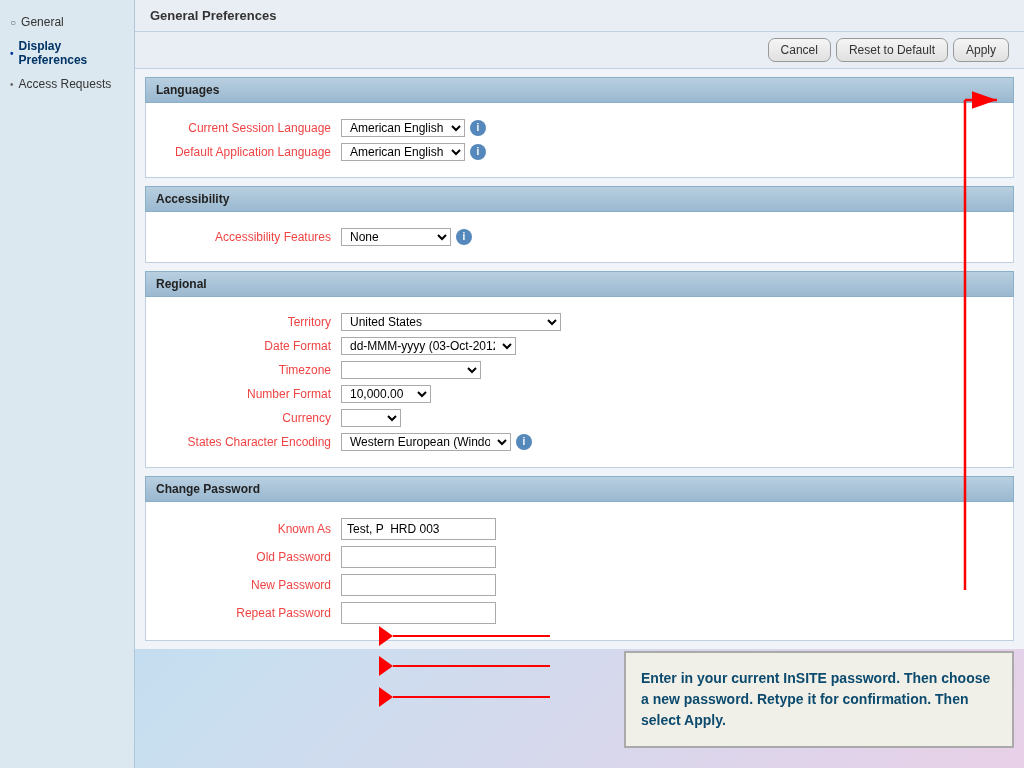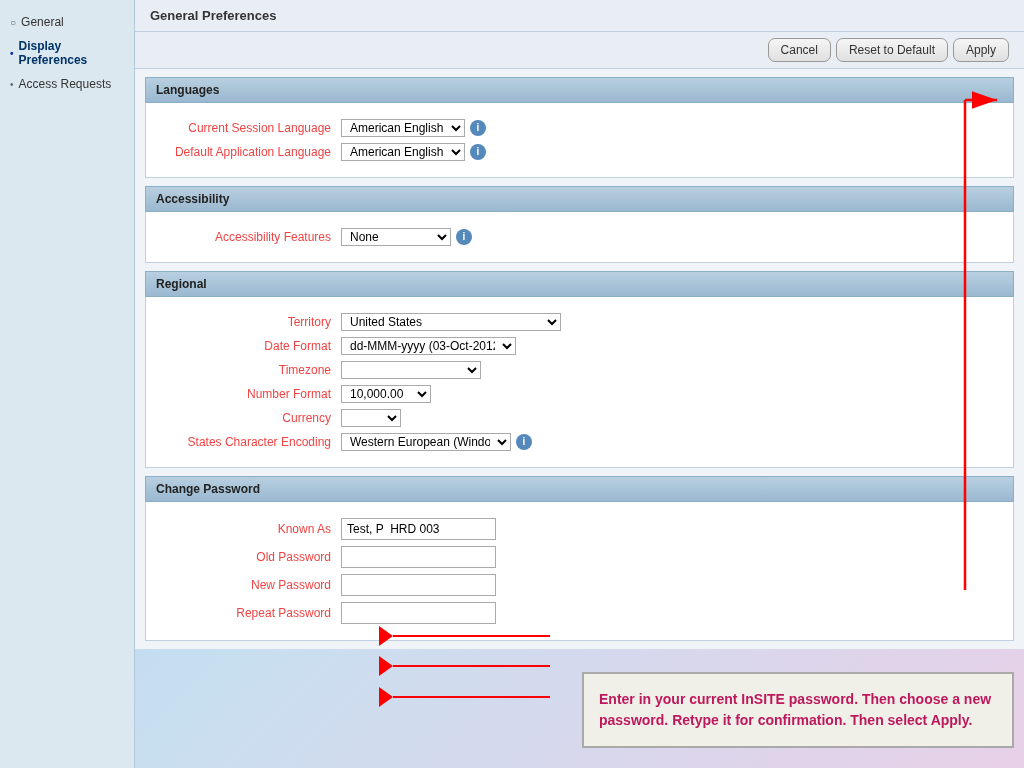--- a/index.html
+++ b/index.html
@@ -326,16 +326,16 @@
     </defs>
 
     <line x1="830" y1="100" x2="830" y2="590" stroke="red" stroke-width="2.5"></line>
     <line x1="830" y1="100" x2="862" y2="100" stroke="red" stroke-width="2.5" marker-end="url(#arrowhead-up)"></line>
 
     <line x1="415" y1="636" x2="258" y2="636" stroke="red" stroke-width="2" marker-end="url(#arrowhead-left)"></line>
     <line x1="415" y1="666" x2="258" y2="666" stroke="red" stroke-width="2" marker-end="url(#arrowhead-left)"></line>
     <line x1="415" y1="697" x2="258" y2="697" stroke="red" stroke-width="2" marker-end="url(#arrowhead-left)"></line>
   </svg>
 
-  <div class="tooltip-box" style="position:absolute; right:10px; bottom:20px; width:432px; background:#f0f0e8; border:2px solid #aaa; padding:15px; font-size:14px; font-weight:bold; color:#be185d; line-height:1.5; z-index:100;">
+  <div class="tooltip-box" style="position:absolute; right:10px; bottom:20px; width:390px; background:#f0f0e8; border:2px solid #aaa; padding:15px; font-size:14px; font-weight:bold; color:#0c4a6e; line-height:1.5; z-index:100;">
     <span>Enter in your current InSITE password. Then choose a new password. Retype it for confirmation. Then select Apply.</span>
   </div>
 </div>
 
 </body></html>

